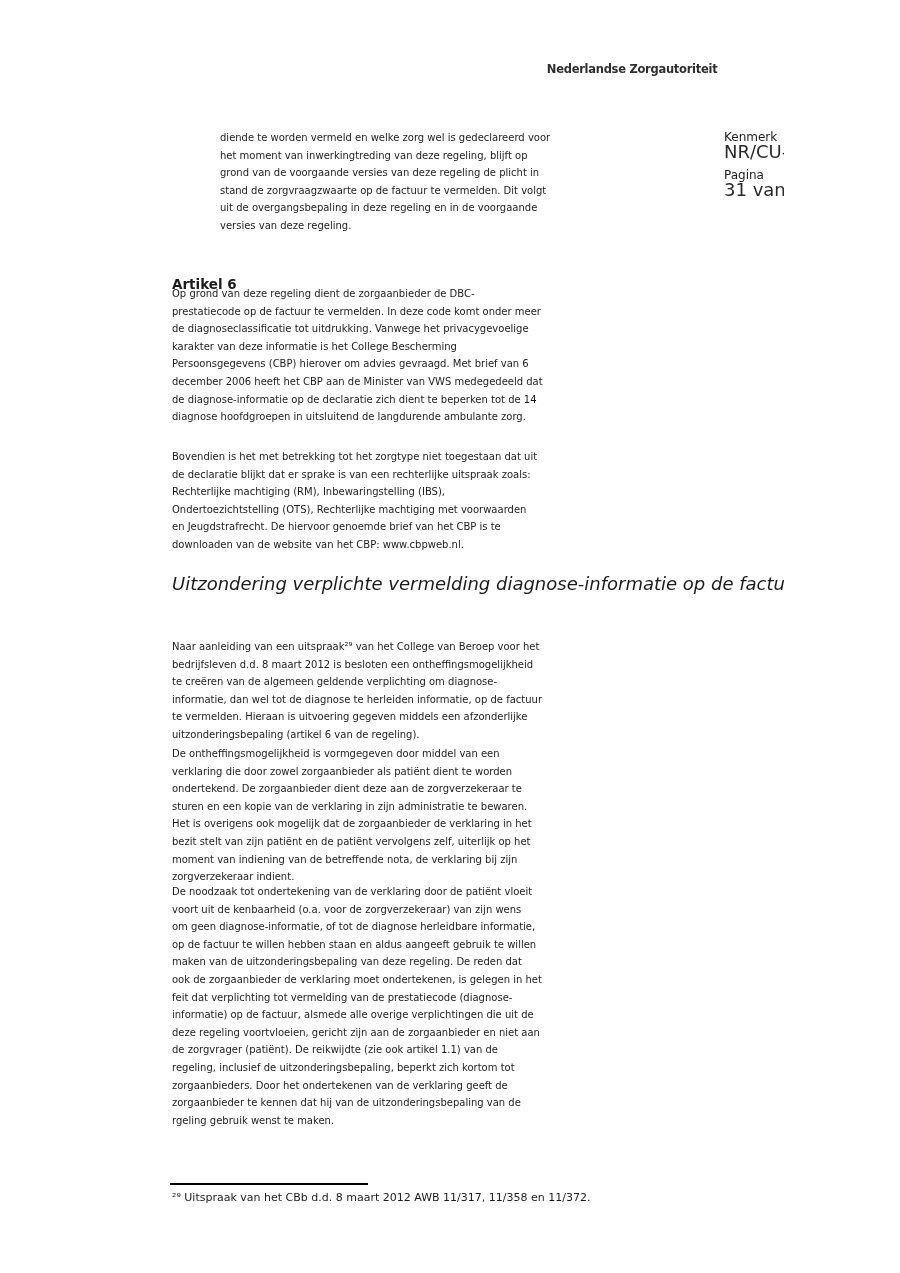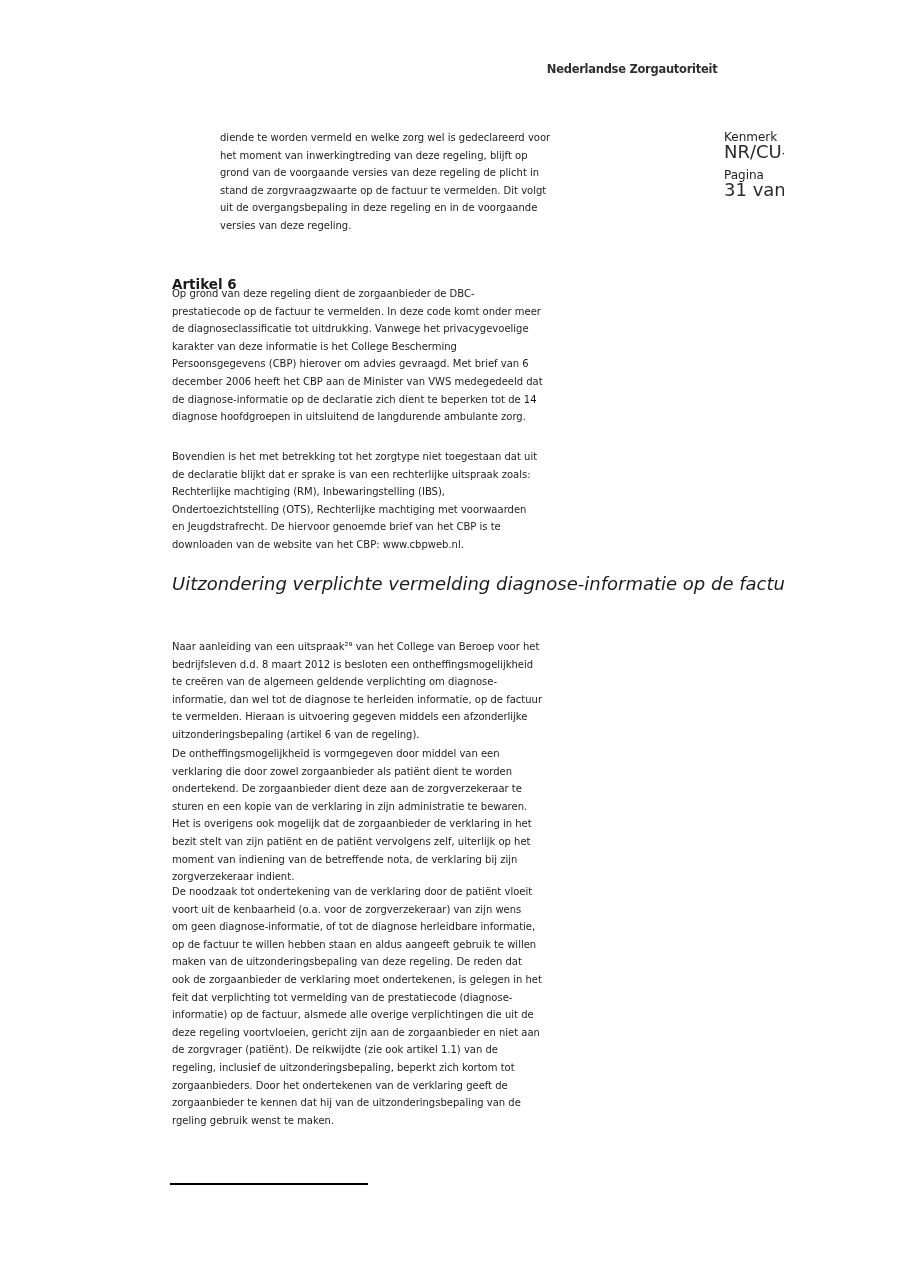--- a/index.html
+++ b/index.html
@@ -146,14 +146,15 @@
 informatie) op de factuur, alsmede alle overige verplichtingen die uit de
 deze regeling voortvloeien, gericht zijn aan de zorgaanbieder en niet aan
 de zorgvrager (patiënt). De reikwijdte (zie ook artikel 1.1) van de
 regeling, inclusief de uitzonderingsbepaling, beperkt zich kortom tot
 zorgaanbieders. Door het ondertekenen van de verklaring geeft de
 zorgaanbieder te kennen dat hij van de uitzonderingsbepaling van de
 rgeling gebruik wenst te maken.</div>
 
   <div class="footnote-rule"></div>
 
+  <div class="footnote">²⁹ Uitspraak van het CBb d.d. 8 maart 2012 AWB 11/317, 11/358 en 11/372.</div>
 
 </div>
 
 </body></html>

